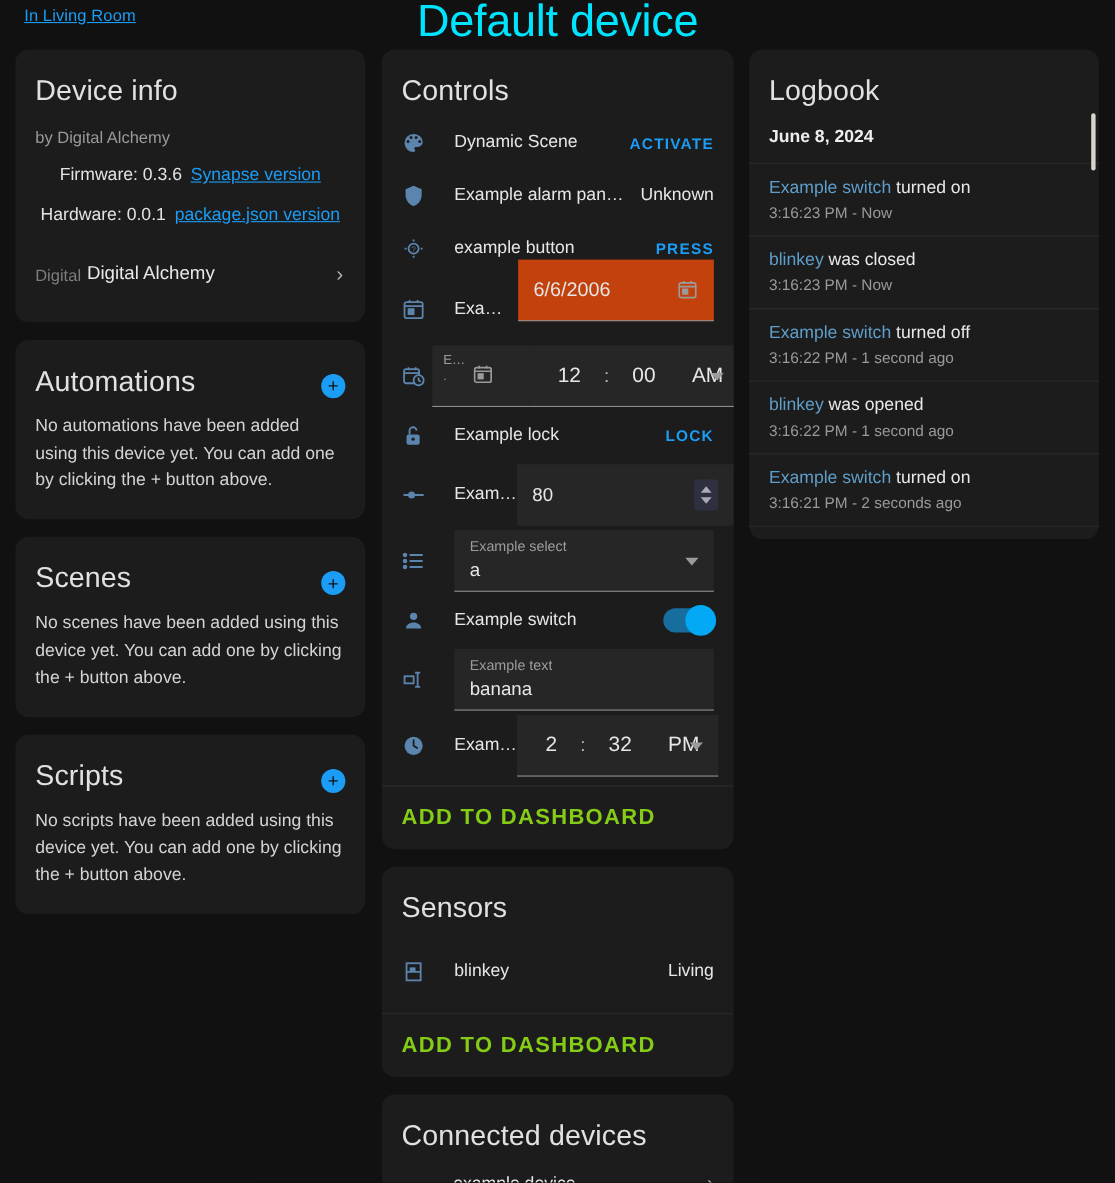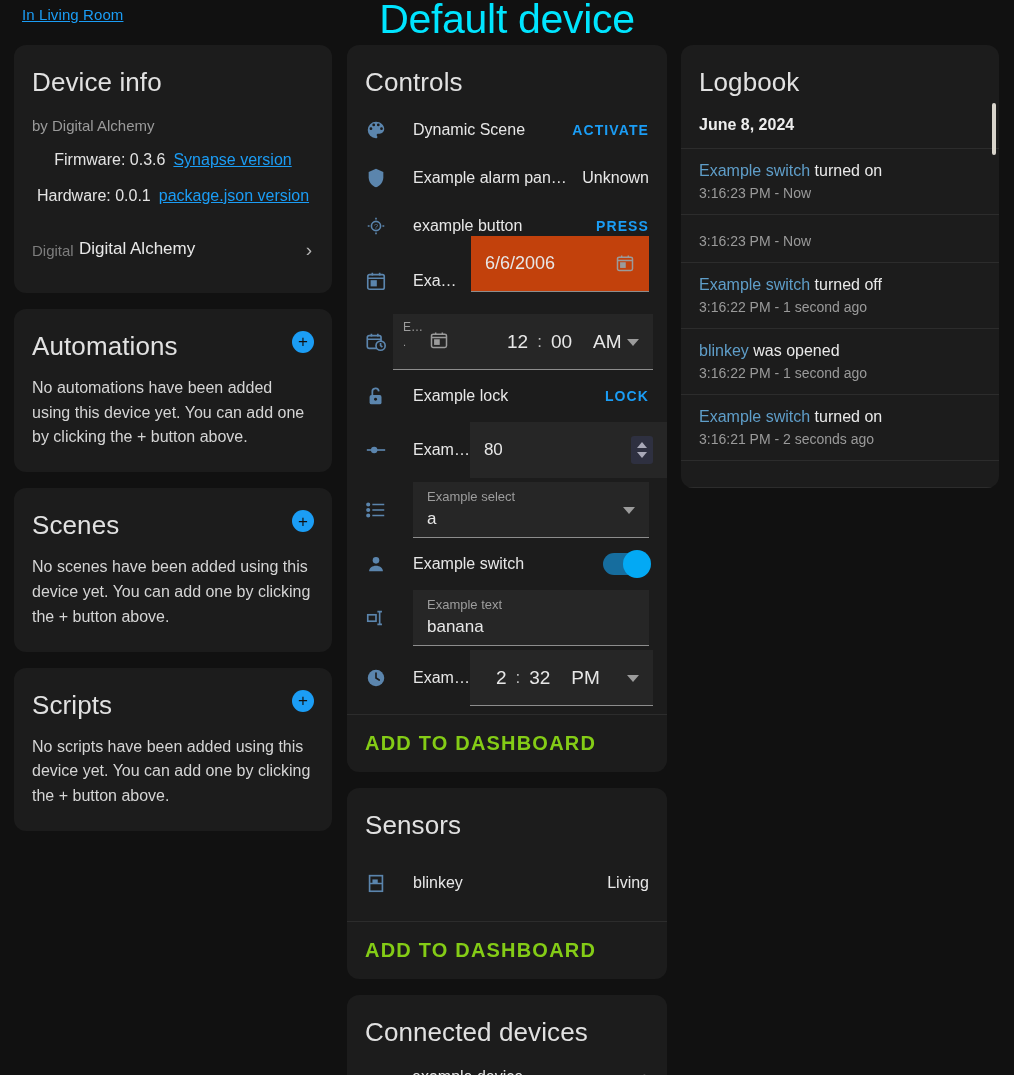--- a/index.html
+++ b/index.html
@@ -34,21 +34,21 @@
     border-radius: 12px;
     margin-bottom: 16px;
     overflow: hidden;
   }
   .card-h {
     font-size: 26px; color: #e1e1e1; font-weight: 400;
     padding: 22px 18px 0 18px;
     letter-spacing: .1px;
   }
   .card-h-row {
-    display: flex; align-items: flex-start; justify-content: space-between;
+    display: flex; align-items: flex-end; justify-content: space-between;
     padding: 22px 18px 0 18px;
   }
   .card-h-row .card-h { padding: 0; }
   .card-body {
     font-size: 16px; color: #d4d4d4; line-height: 1.55;
     padding: 14px 18px 22px 18px;
   }
   .plus-btn {
     width: 22px; height: 22px; border-radius: 50%;
     background: #1b9df5; color: #111; flex: 0 0 auto;
@@ -146,21 +146,21 @@
     position: relative; flex: 0 0 auto;
   }
   .dt-small .lbl { position: absolute; left: 10px; top: 6px; font-size: 12px; color: #9d9d9d; }
   .dt-small .sub { position: absolute; left: 10px; top: 22px; font-size: 11px; color: #9d9d9d; }
   .dt-small .ico { position: absolute; left: 36px; top: 16px; color: #9b9b9b; }
   .dt-small .ico svg { width: 20px; height: 20px; display: block; }
 
   .time-box {
     flex: 1 1 auto; height: 56px; background: #262626;
     border-bottom: 1px solid #8d8d8d;
-    display: flex; align-items: center; gap: 9px;
+    display: flex; align-items: center; gap: 21px;
     padding: 0 14px 0 26px; position: relative;
     font-size: 19px; color: #e7e7e7;
   }
   .time-box .colon { color: #bdbdbd; font-size: 17px; }
   .time-box .mer { margin-left: 12px; }
 
   .num-box {
     flex: 1 1 auto; height: 56px; background: #262626;
     display: flex; align-items: center; padding: 0 14px;
     position: relative; font-size: 17px; color: #e7e7e7;
@@ -491,20 +491,21 @@
   <div class="col col-right">
     <div class="card logbook">
       <div class="card-h">Logbook</div>
       <div class="lb-date">June 8, 2024</div>
 
       <div class="lb-entry">
         <div class="lb-main"><span class="ent">Example switch</span><span> turned on</span></div>
         <div class="lb-time">3:16:23 PM - Now</div>
       </div>
       <div class="lb-entry">
+        <div class="lb-main"><span class="ent">blinkey</span><span> was closed</span></div>
         <div class="lb-time">3:16:23 PM - Now</div>
       </div>
       <div class="lb-entry">
         <div class="lb-main"><span class="ent">Example switch</span><span> turned off</span></div>
         <div class="lb-time">3:16:22 PM - 1 second ago</div>
       </div>
       <div class="lb-entry">
         <div class="lb-main"><span class="ent">blinkey</span><span> was opened</span></div>
         <div class="lb-time">3:16:22 PM - 1 second ago</div>
       </div>

